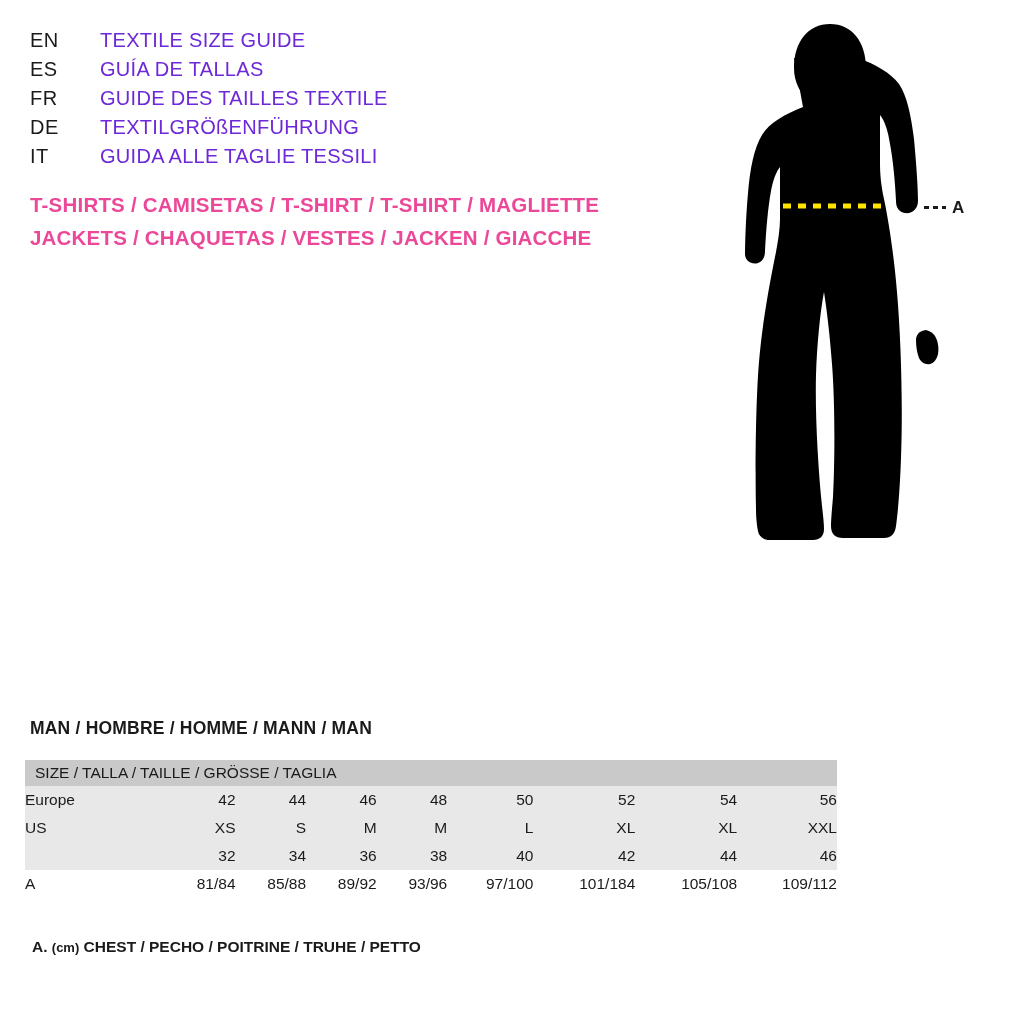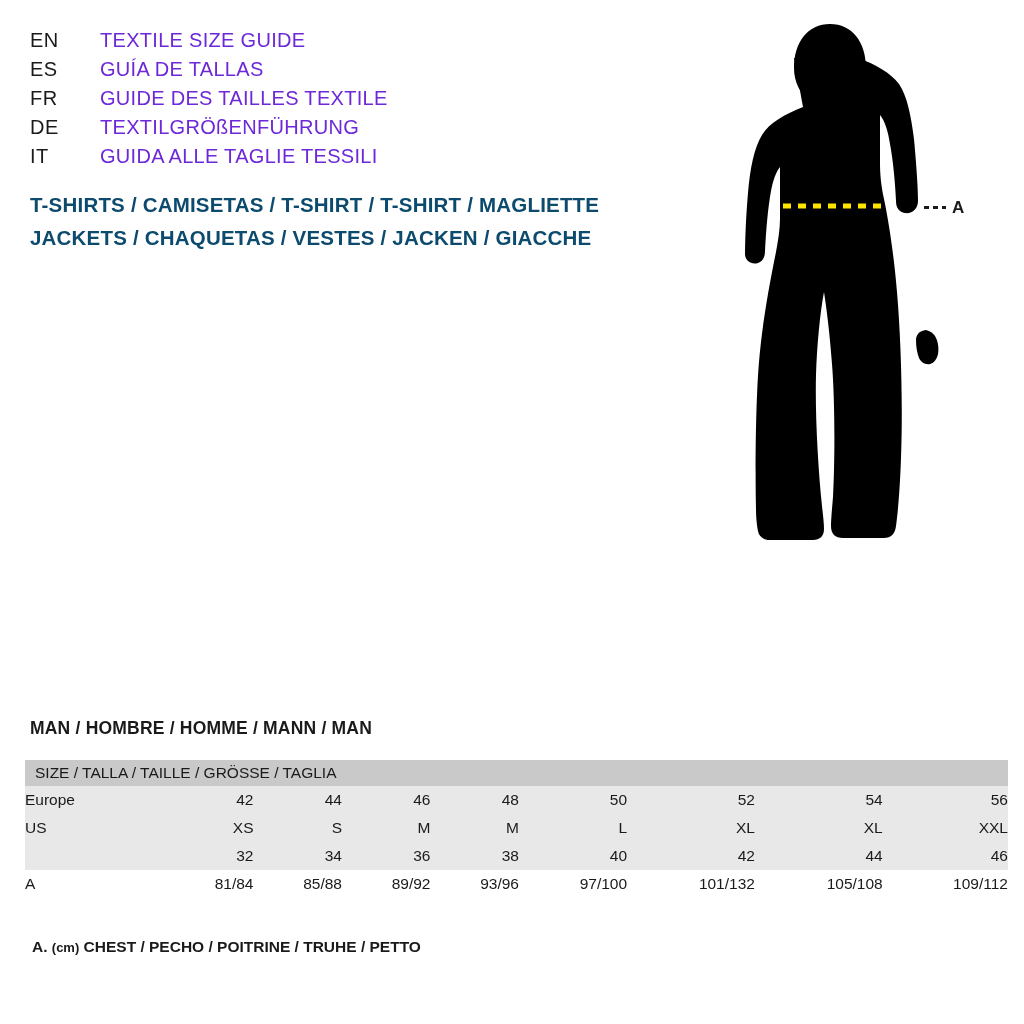--- a/index.html
+++ b/index.html
@@ -50,21 +50,21 @@
     position: absolute;
     left: 30px;
     top: 188px;
     width: 640px;
   }
   .cat-line {
     font-size: 20.5px;
     font-weight: bold;
     letter-spacing: 0.2px;
     line-height: 33px;
-    color: #0c4a6e;
+    color: #ec4899;
     white-space: nowrap;
   }
 
   
   .figure-wrap {
     position: absolute;
     left: 690px;
     top: 10px;
     width: 310px;
     height: 670px;
@@ -96,21 +96,21 @@
     top: 718px;
     font-size: 17.5px;
     font-weight: bold;
     letter-spacing: 0.2px;
     color: #1a1a1a;
   }
   table.size-table {
     position: absolute;
     left: 25px;
     top: 760px;
-    width: 983px;
+    width: 812px;
     border-collapse: collapse;
     font-size: 15.5px;
     color: #1a1a1a;
   }
   table.size-table td, table.size-table th {
     padding: 0;
     height: 28px;
     vertical-align: middle;
     font-weight: normal;
     text-align: right;
@@ -233,21 +233,21 @@
         <td>44</td>
         <td>46</td>
       </tr>
       <tr>
         <td class="rowlabel">A</td>
         <td>81/84</td>
         <td>85/88</td>
         <td>89/92</td>
         <td>93/96</td>
         <td>97/100</td>
-        <td>101/132</td>
+        <td>101/184</td>
         <td>105/108</td>
         <td>109/112</td>
       </tr>
     </tbody>
   </table>
 
   <div class="footnote">
     <span>A.</span>
     <span class="small">(cm)</span>
     <span>CHEST / PECHO / POITRINE / TRUHE / PETTO</span>

